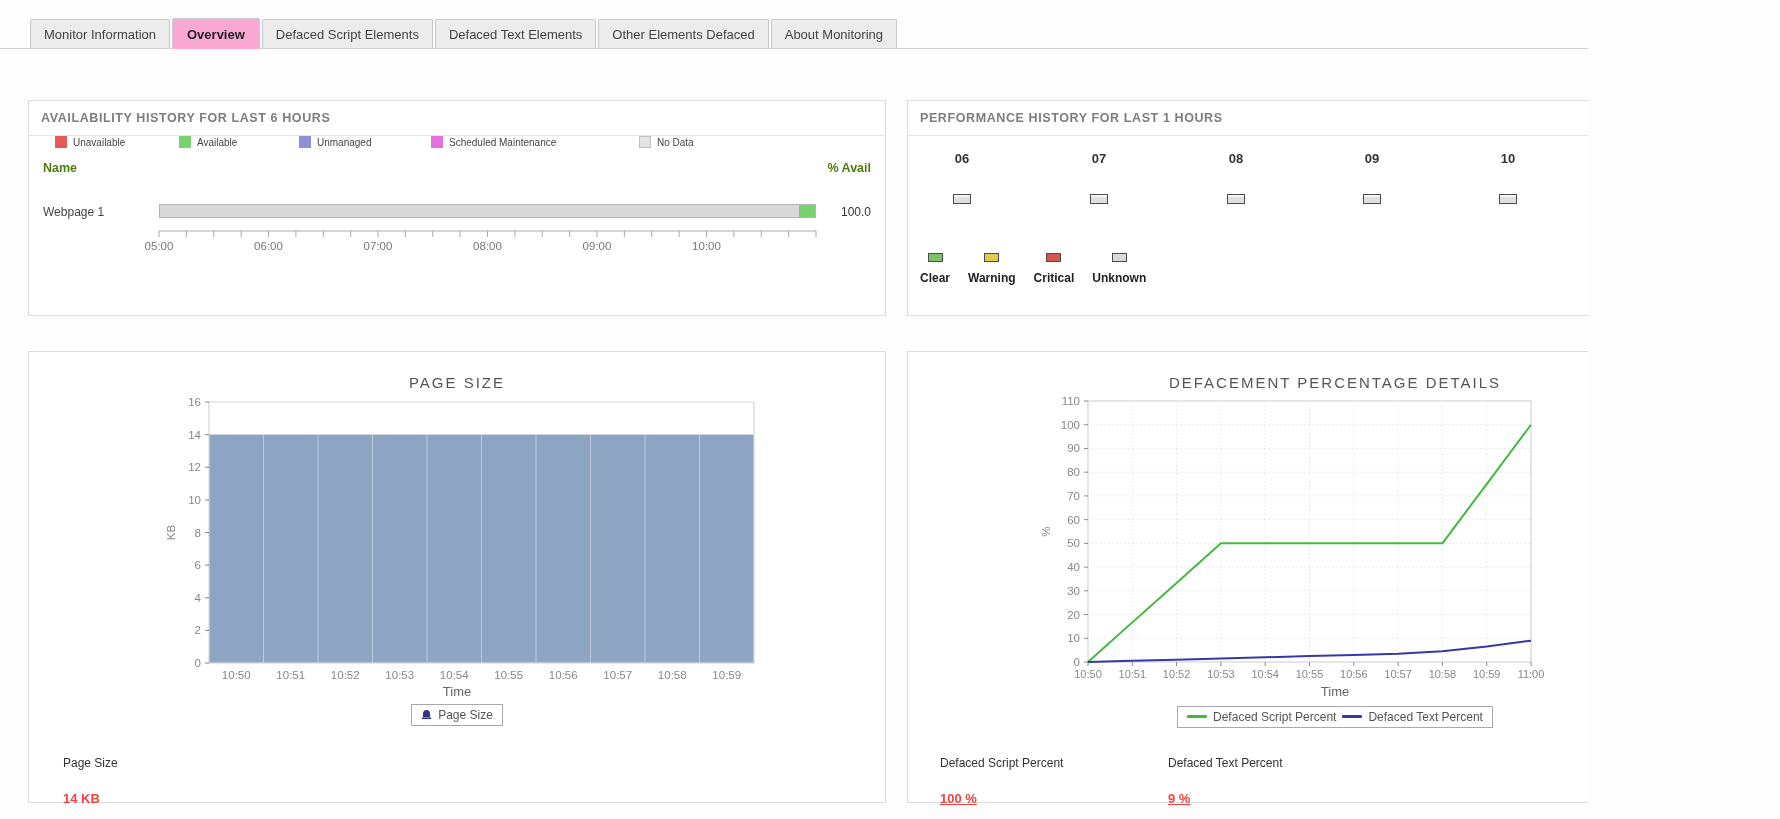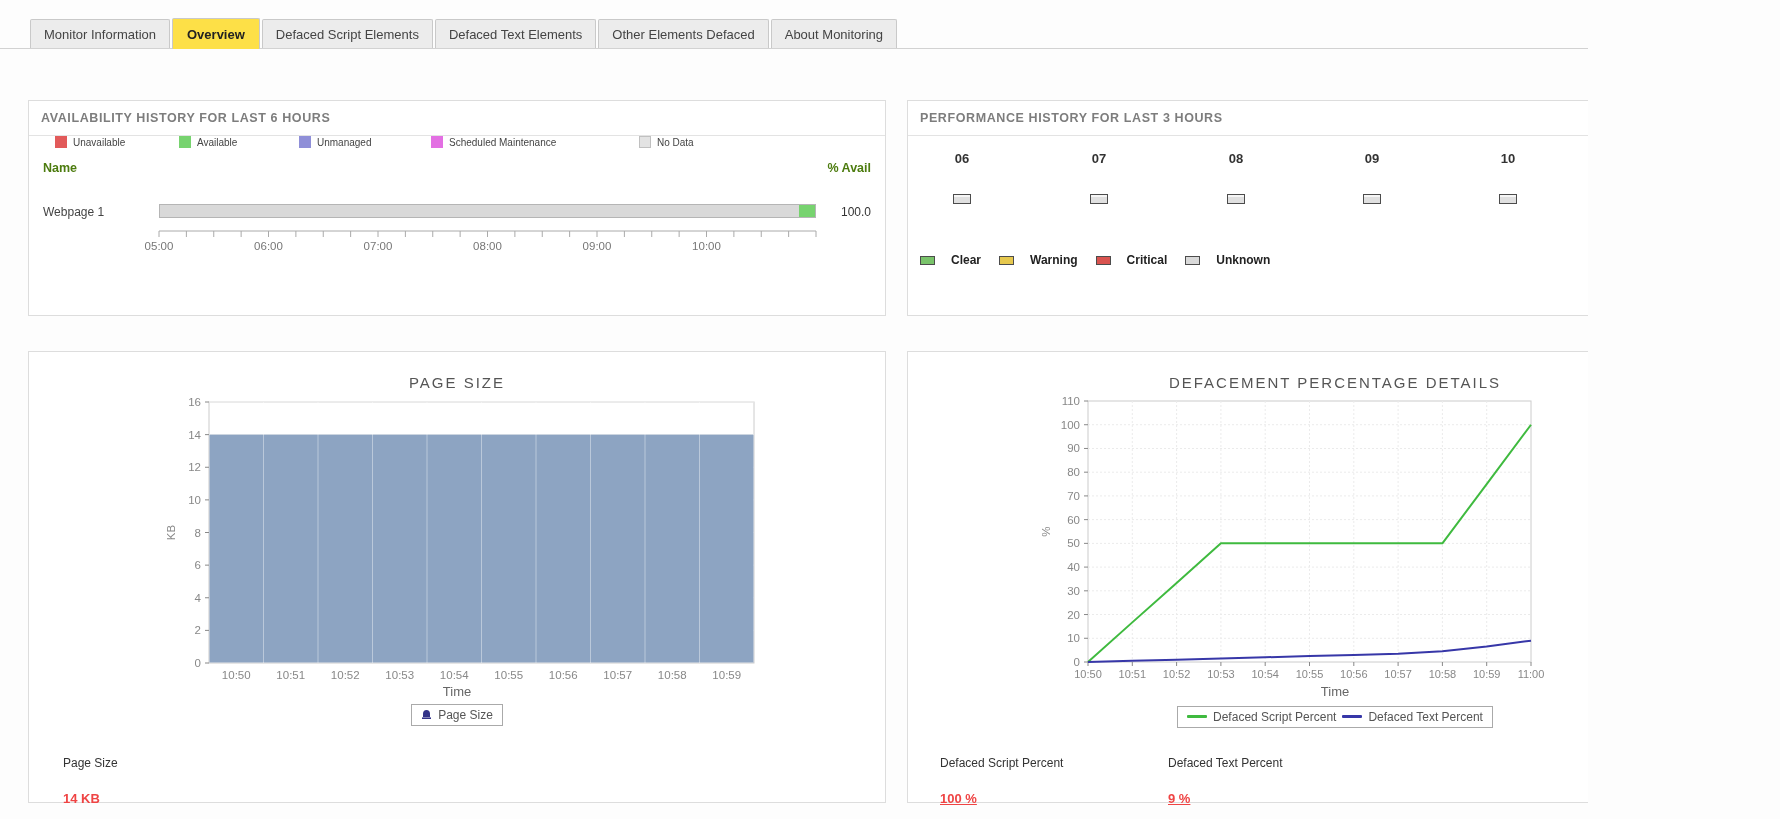--- a/index.html
+++ b/index.html
@@ -6,21 +6,21 @@
   html,body { background:#fdfdfd; font-family:"Liberation Sans", sans-serif; }
   .page { position:relative; width:1588px; height:819px; background:#fdfdfd; overflow:hidden; }
 
   
   .tabbar { position:absolute; left:0; top:17px; width:100%; height:32px;
             border-bottom:1px solid #d2d2d2; padding-left:30px;
             display:flex; align-items:flex-end; gap:2px; }
   .tab { background:#ececec; border:1px solid #c9c9c9; border-bottom:none;
          border-radius:2px 2px 0 0; padding:7px 13px 6px; font-size:13px; color:#444;
          cursor:pointer; white-space:nowrap; }
-  .tab.active { background:#fde047; font-weight:bold; color:#222;
+  .tab.active { background:#f9a8d4; font-weight:bold; color:#222;
                 padding:8px 14px 7px; margin-bottom:-1px; z-index:2; }
 
   .metrics-note { position:absolute; top:58px; right:28px; font-size:12px; color:#b8b8b8; }
 
   
   .panel { position:absolute; background:#fff; border:1px solid #ddd; }
   #panel-availability { left:28px;  top:100px; width:858px; height:216px; }
   #panel-performance  { left:907px; top:100px; width:856px; height:216px; }
   #panel-pagesize     { left:28px;  top:351px; width:858px; height:452px; }
   #panel-defacement   { left:907px; top:351px; width:856px; height:452px; }
@@ -46,21 +46,21 @@
   .swatch { width:12px; height:12px; display:inline-block; }
   #avail-legend .lbl { font-size:10px; color:#444; }
 
   
   .perf-hours { position:absolute; left:0; top:50px; width:856px; height:80px; }
   .perf-hour { position:absolute; width:120px; text-align:center; }
   .perf-hour .h { font-size:13px; font-weight:bold; color:#333; }
   .perf-hour .block { margin:28px auto 0; width:18px; height:10px;
                       border:1px solid #4c4c4c; box-shadow:inset 0 2px 0 rgba(255,255,255,.7); }
   #perf-legend { left:12px; top:152px; gap:18px; }
-  #perf-legend .item { display:flex; align-items:center; gap:16px; }
+  #perf-legend .item { display:flex; align-items:center; gap:9px;flex-direction:column; }
   #perf-legend .swatch { width:15px; height:9px; border:1px solid #4c4c4c; }
   #perf-legend .lbl { font-size:12px; font-weight:bold; color:#222; }
 
   
   .chart-title { position:absolute; top:22px; width:100%; text-align:center;
                  font-size:15px; color:#555; letter-spacing:2px; }
   .chart-svg { position:absolute; left:0; top:40px; }
   .time-label { position:absolute; top:332px; width:100%; text-align:center;
                 font-size:13px; color:#666; }
   .chart-legend { position:absolute; top:352px; width:100%; text-align:center; }
@@ -165,21 +165,21 @@
           <span class="lbl">Scheduled Maintenance</span>
         </span>
       <span class="item" style="left:610px">
           <span class="swatch" style="border: 1px solid rgb(192, 192, 192); background-color: rgb(227, 227, 227);"></span>
           <span class="lbl">No Data</span>
         </span>
     </div>
   </section>
 
   <section class="panel" id="panel-performance">
-    <div class="panel-header">PERFORMANCE HISTORY FOR LAST 3 HOURS</div>
+    <div class="panel-header">PERFORMANCE HISTORY FOR LAST 1 HOURS</div>
     <div class="perf-hours">
       <div class="perf-hour" style="left:-6px">
           <div class="h">06</div>
           <div class="block" style="background-color: rgb(224, 224, 224);"></div>
         </div>
       <div class="perf-hour" style="left:131px">
           <div class="h">07</div>
           <div class="block" style="background-color: rgb(224, 224, 224);"></div>
         </div>
       <div class="perf-hour" style="left:268px">

